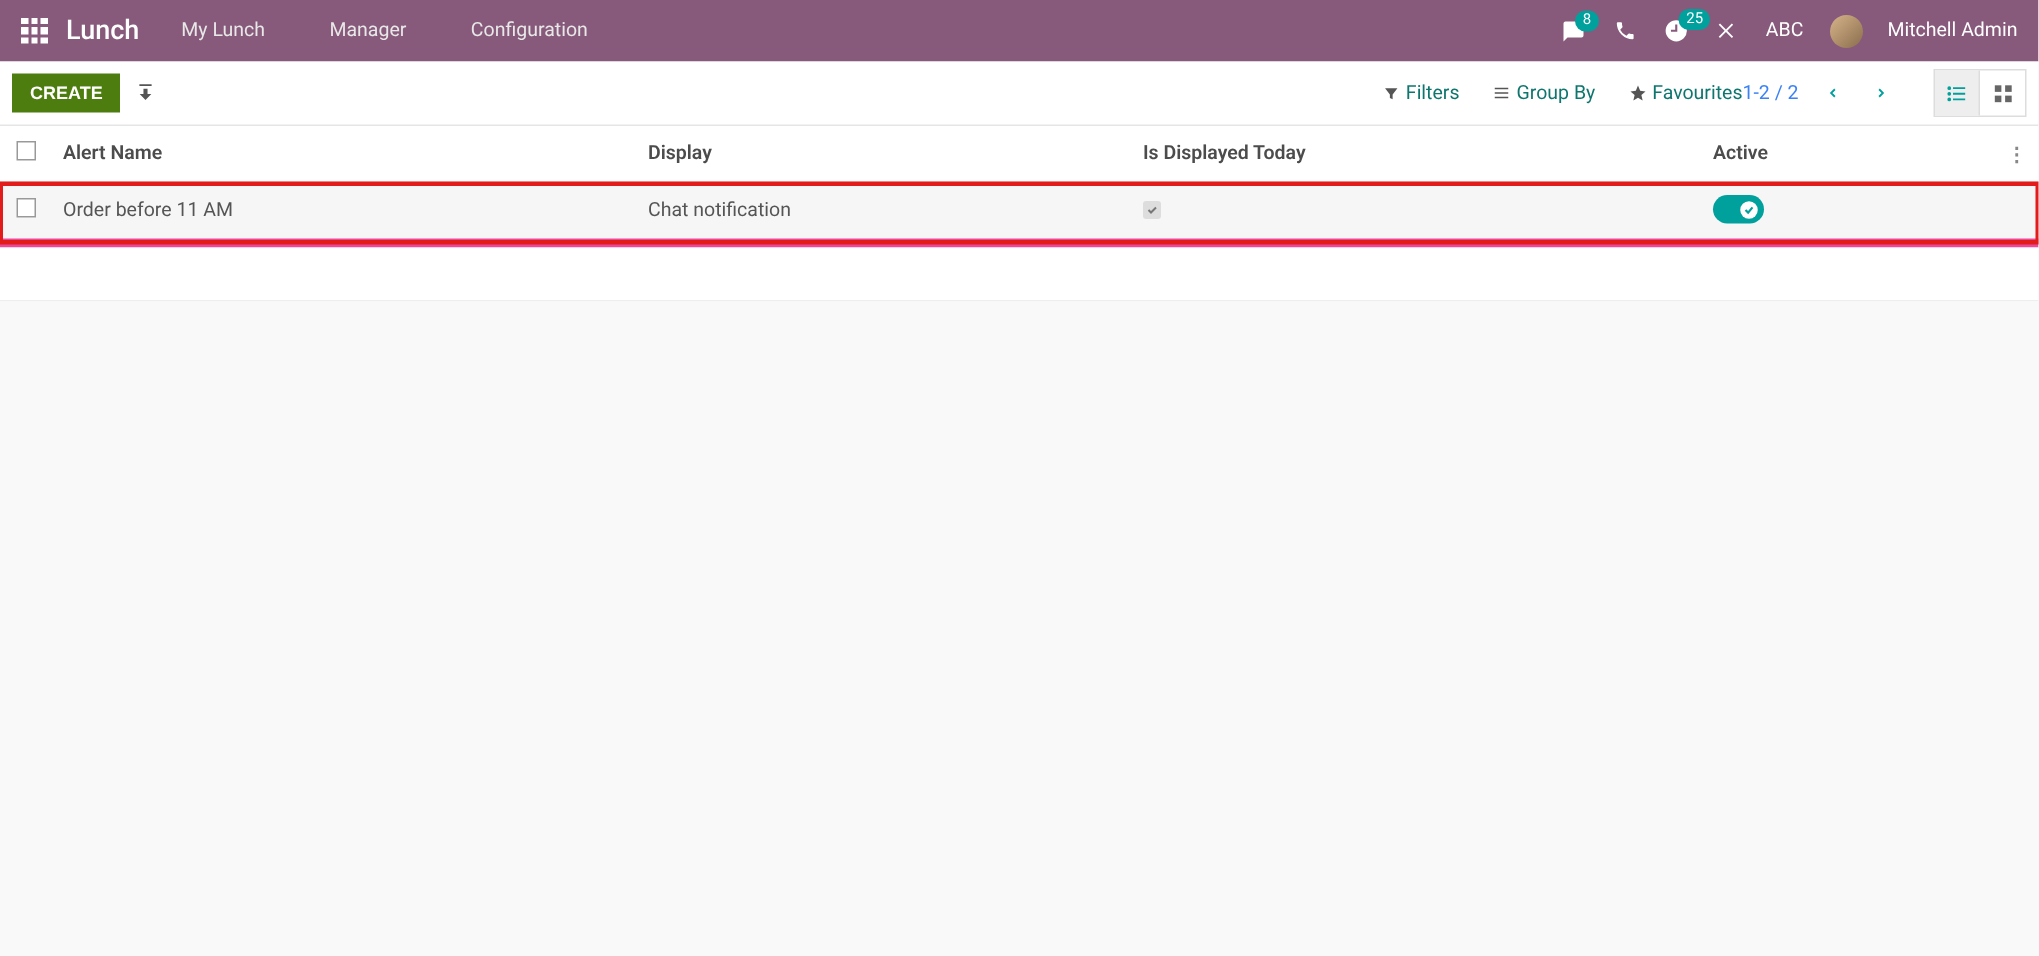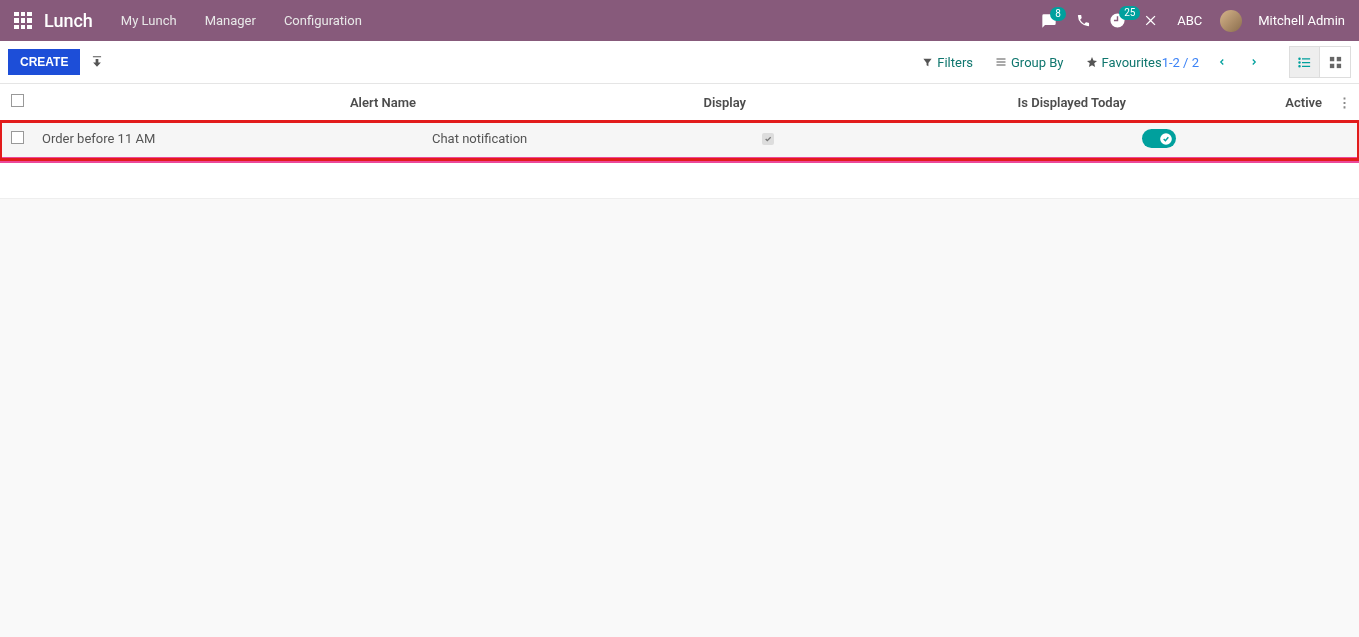--- a/index.html
+++ b/index.html
@@ -3,51 +3,51 @@
 <meta charset="utf-8">
 <style>
   * { box-sizing: border-box; margin: 0; padding: 0; }
   body { font-family: -apple-system, BlinkMacSystemFont, "Segoe UI", Roboto, Arial, sans-serif; font-size: 13px; background: #f9f9f9; color: #374151; width: 1359px; }
   
   
   .topnav { background: #875a7b; height: 41px; display: flex; align-items: center; padding: 13px 14px; color: #fff; }
   .apps-icon { width: 18px; height: 18px; display: grid; grid-template-columns: repeat(3,1fr); grid-template-rows: repeat(3,1fr); gap: 2px; margin-right: 12px; cursor: pointer; }
   .apps-icon span { background: #fff; }
   .brand { font-size: 18px; font-weight: 500; margin-right: 28px; cursor: pointer; }
-  .nav-items { display: flex; gap: 28px; }
+  .nav-items { display: flex; gap: 43px; }
   .nav-item { color: #e8e8e8; cursor: pointer; font-size: 13px; }
   .nav-right { margin-left: auto; display: flex; align-items: center; gap: 18px; }
   .ico-wrap { position: relative; display: flex; align-items: center; cursor: pointer; }
   .badge { position: absolute; top: -6px; left: 10px; background: #00a09d; color: #fff; font-size: 10px; border-radius: 8px; padding: 1px 5px; line-height: 1.2; }
   .avatar { width: 22px; height: 22px; border-radius: 50%; background: linear-gradient(135deg,#d6b48a,#8a6d4d); display:inline-block;}
   .user-block { display:flex; align-items:center; gap:16px; cursor:pointer;}
   
   
   .cp { background: #fff; border-bottom: 1px solid #e5e5e5; padding: 0; }
   .cp-row { display: flex; align-items: center; padding: 0 8px; }
   .cp-row1 { height: 45px; }
   .breadcrumb { font-size: 18px; color: #555; padding-left: 2px; }
   .search-wrap { margin-left: auto; width: 680px; position: relative; }
   .search-input { width: 100%; border: none; border-bottom: 1px solid #e0e0e0; padding: 8px 28px 8px 4px; font-size: 13px; outline: none; }
   .search-icon { position: absolute; right: 6px; top: 6px; color: #666; }
   .cp-row2 { height: 42px; }
-  .create-btn { background: #1d4ed8; color: #fff; border: none; padding: 6px 12px; font-weight: 600; font-size: 12px; cursor: pointer; }
+  .create-btn { background: #4d7c0f; color: #fff; border: none; padding: 6px 12px; font-weight: 600; font-size: 12px; cursor: pointer; }
   .import-btn { background: none; border: none; color: #4a4a4a; padding: 6px 10px; cursor: pointer; font-size: 14px; }
   .searchtools { margin-left: auto; display: flex; gap: 22px; color: #0f766e; }
   .stool { display: flex; align-items: center; gap: 4px; cursor: pointer; font-size: 13px; }
   .pager-block { display: flex; align-items: center; gap: 14px; color: #3b82f6; margin-right: 26px; }
   .pager-arrow { color: #00a09d; cursor: pointer; padding: 4px; }
   .view-switch { display: flex; border: 1px solid #ddd; }
   .vbtn { width: 30px; height: 30px; display: flex; align-items: center; justify-content: center; cursor: pointer; color: #555; }
   .vbtn.active { background: #eee; color: #00a09d; border-right: 1px solid #ddd;}
   
   
   .tblwrap { background: #fff; }
   table { width: 100%; border-collapse: collapse; }
-  th { text-align: right; font-weight: 600; color: #4c4c4c; padding: 10px 8px; border-bottom: 1px solid #e5e5e5; font-size: 13px; background:#fff;}
+  th { text-align: left; font-weight: 600; color: #4c4c4c; padding: 10px 8px; border-bottom: 1px solid #e5e5e5; font-size: 13px; background:#fff;}
   td { padding: 8px 8px; border-bottom: 6px solid #ec4899; font-size: 13px; color: #555; }
   .chkcell { width: 34px; text-align: center; }
   .chk { width: 13px; height: 13px; border: 1px solid #999; display:inline-block; background:#fff;}
   .chk-sm { width: 12px; height: 12px; background:#ddd; display:inline-flex; align-items:center; justify-content:center; border-radius:2px;}
   .chk-sm svg { width:8px; height:8px; }
   .toggle { width: 34px; height: 19px; background:#00a09d; border-radius: 10px; position: relative; display:inline-flex; align-items:center; justify-content:flex-end; padding-right:3px; cursor:pointer;}
   .toggle-knob { width: 14px; height: 14px; fill:#fff; }
   .row-hl { outline: 3px solid #e21b1b; outline-offset: -2px; background:#f6f6f6;}
   .dots-th { width: 22px; text-align:center; color:#888;}
   .bottombar { height: 36px; border-bottom:1px solid #eee; background:#fff;}

